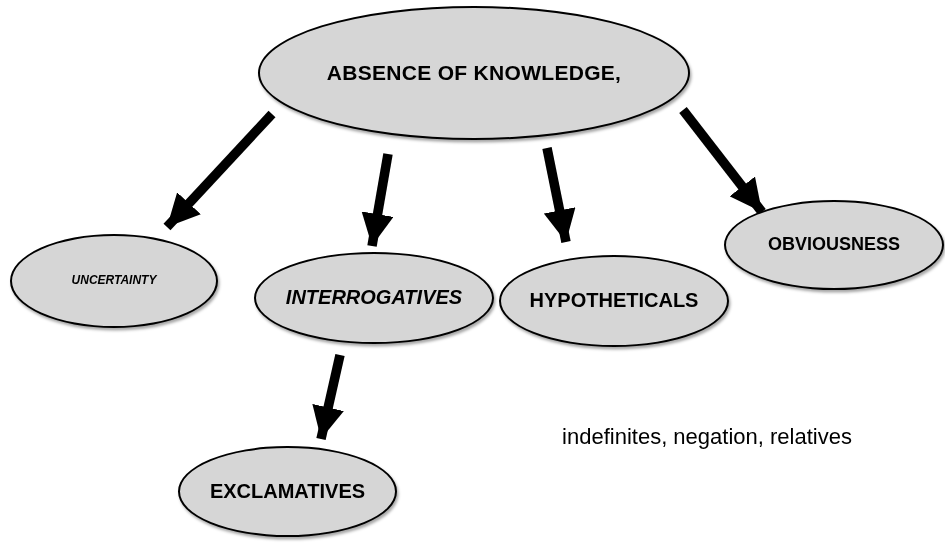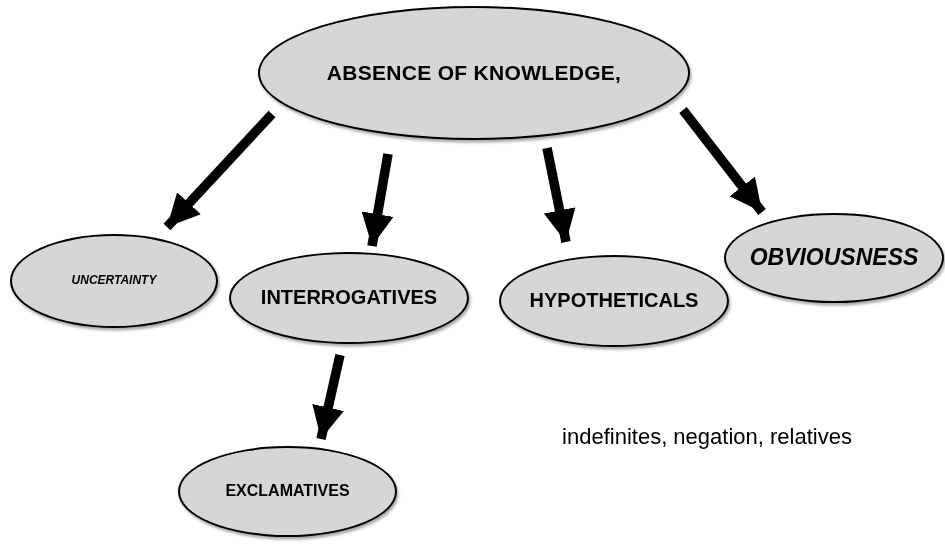--- a/index.html
+++ b/index.html
@@ -33,24 +33,24 @@
     display: flex;
     align-items: center;
     justify-content: center;
     text-align: center;
     font-weight: bold;
     line-height: 1.28;
     box-shadow: 1.5px 2.5px 3px rgba(0,0,0,0.35);
   }
   .node-absence       { left: 258px; top: 6px;   width: 432px; height: 134px; font-size: 21px; letter-spacing: 0.3px; }
   .node-uncertainty   { left: 10px;  top: 234px; width: 208px; height: 94px;  font-size: 12px; font-style: italic; }
-  .node-interrogatives{ left: 229px; top: 252px; width: 240px; height: 92px;  font-size: 20px; }
+  .node-interrogatives{ left: 254px; top: 252px; width: 240px; height: 92px;  font-size: 20px; font-style: italic; }
   .node-hypotheticals { left: 499px; top: 255px; width: 230px; height: 92px;  font-size: 20px; }
-  .node-obviousness   { left: 724px; top: 213px; width: 220px; height: 90px;  font-size: 23px; font-style: italic; }
-  .node-exclamatives  { left: 178px; top: 446px; width: 219px; height: 91px;  font-size: 16px; }
+  .node-obviousness   { left: 724px; top: 200px; width: 220px; height: 90px;  font-size: 18px; }
+  .node-exclamatives  { left: 178px; top: 446px; width: 219px; height: 91px;  font-size: 20px; }
   .node span { display: block; }
   .note {
     position: absolute;
     left: 472px;
     top: 416px;
     width: 470px;
     text-align: center;
   }
   .note-heading {
     font-size: 22px;

